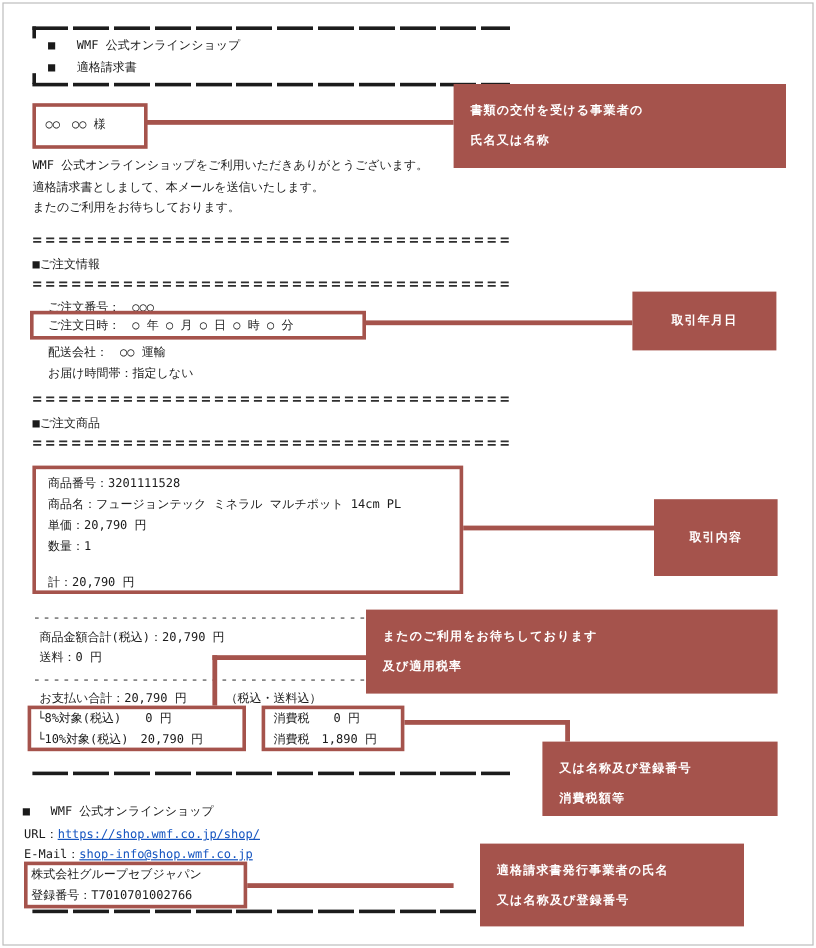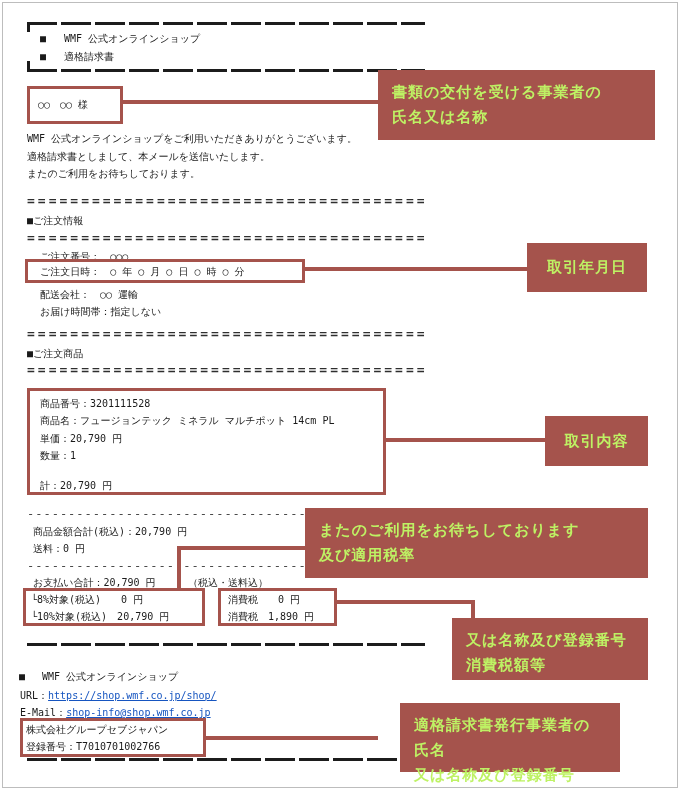--- a/index.html
+++ b/index.html
@@ -14,23 +14,23 @@
   .sep-text { position:absolute; white-space:pre; overflow:hidden; width:398px;
     font-size:13px; font-weight:bold; letter-spacing:3px; color:#2e2e2e; line-height:14px; }
   .sep-dashes { position:absolute; white-space:pre; overflow:hidden; width:398px;
     font-size:12px; letter-spacing:1px; color:#4a4a4a; line-height:12px; }
   .sep-heavy { position:absolute; width:398px; height:3px;
     background:repeating-linear-gradient(90deg,#1c1c1c 0 30px,transparent 30px 34px); }
   .stub { position:absolute; width:3px; background:#1c1c1c; }
   .redbox { position:absolute; border:3px solid var(--accent); box-sizing:border-box; background:transparent; }
   .conn-h { position:absolute; height:4px; background:var(--accent); }
   .conn-v { position:absolute; width:4px; background:var(--accent); }
-  .callout { position:absolute; background:var(--accent); color:#bef264;
+  .callout { position:absolute; background:var(--accent); color:#ffffff;
     font-family:"DejaVu Sans","Liberation Sans",sans-serif; font-weight:bold;
-    font-size:15px; line-height:25px; letter-spacing:1px; padding:10px 14px;
+    font-size:10px; line-height:25px; letter-spacing:1px; padding:10px 14px;
     box-sizing:border-box; }
   .callout.center { display:flex; align-items:center; justify-content:center; padding:0; }
   .bullet { display:inline-block; }
   a.doc-link { color:var(--link); text-decoration:underline; cursor:pointer; }
 </style>
 </head>
 <body>
 
 <div id="page">
   <div class="frame"></div>
@@ -103,21 +103,21 @@
   <div class="conn-h" style="left:206px; top:736px; width:172px;"></div>
   <div class="sep-heavy" style="left:27px; top:758px;"></div>
 
   <div class="callout" style="left:378px; top:70px; width:277px; height:70px;">
     <div>書類の交付を受ける事業者の</div>
     <div>氏名又は名称</div>
   </div>
   <div class="callout center" style="left:527px; top:243px; width:120px; height:49px;">
     <span>取引年月日</span>
   </div>
-  <div class="callout center" style="left:545px; top:416px; width:103px; height:50px;">
+  <div class="callout center" style="left:545px; top:416px; width:103px; height:64px;">
     <span>取引内容</span>
   </div>
   <div class="callout" style="left:305px; top:508px; width:343px; height:70px;">
     <div>またのご利用をお待ちしております</div>
     <div>及び適用税率</div>
   </div>
   <div class="callout" style="left:452px; top:618px; width:196px; height:62px;">
     <div>又は名称及び登録番号</div>
     <div>消費税額等</div>
   </div>

